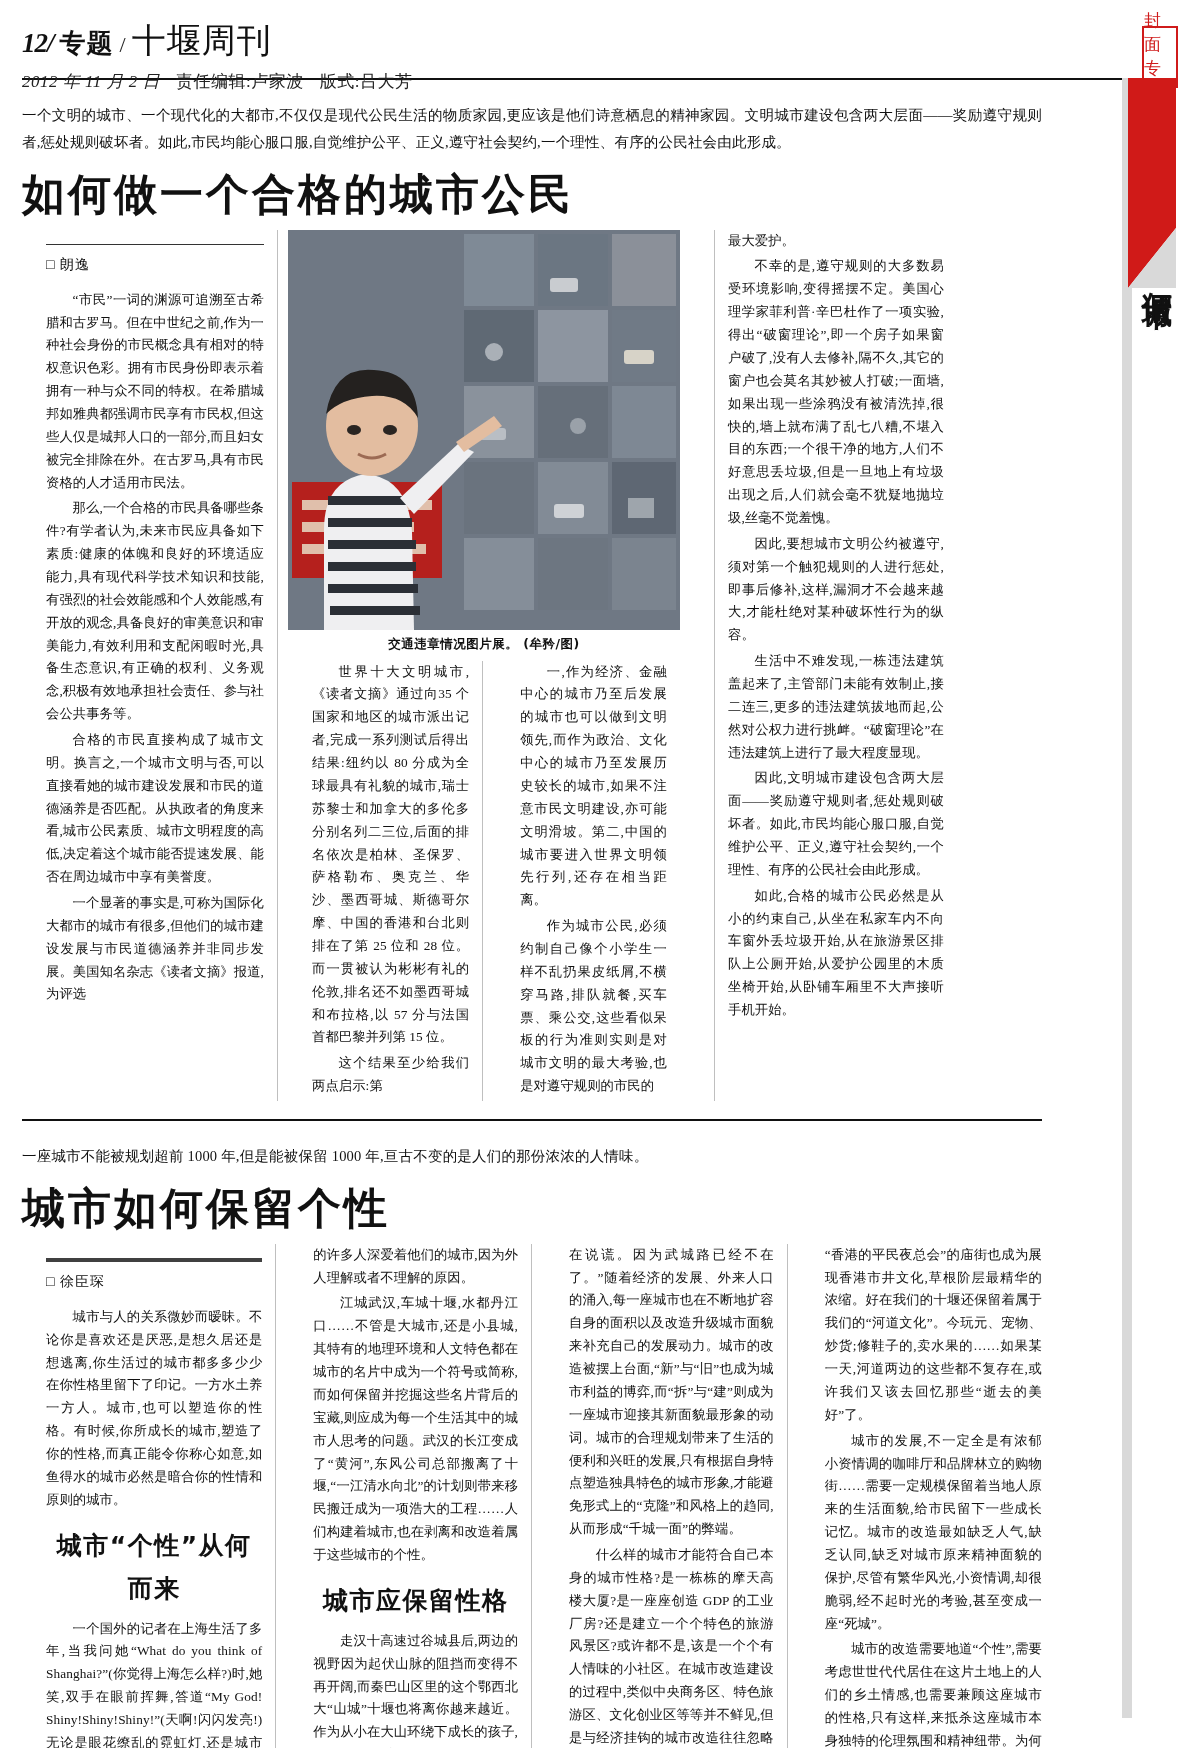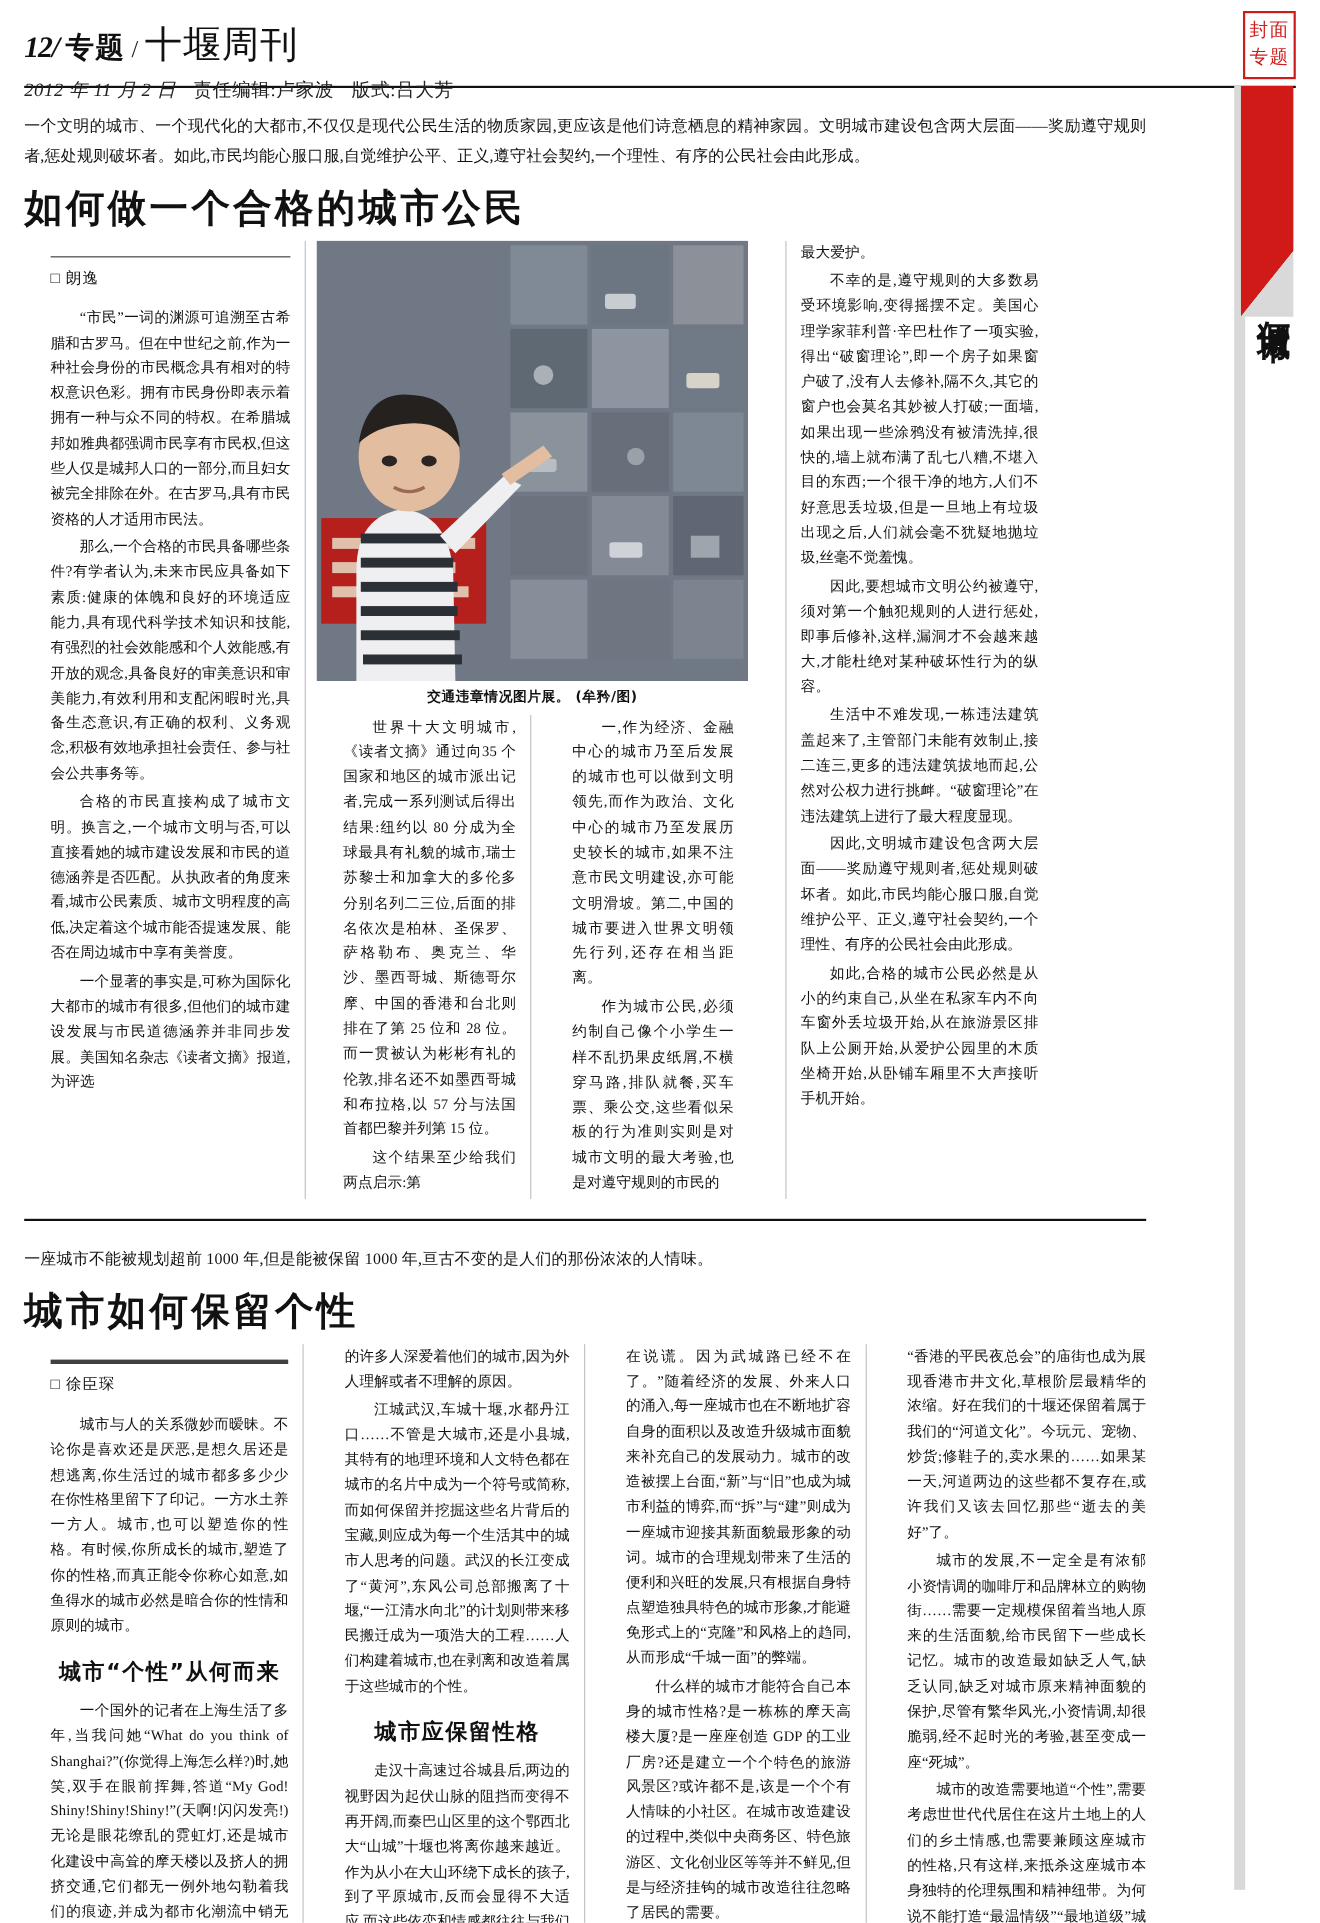--- a/index.html
+++ b/index.html
@@ -19,22 +19,22 @@
   .mh-line1 { display:flex; align-items:baseline; gap:6px; font-size:26px; }
   .mh-page { font-style:italic; font-weight:bold; font-size:27px; letter-spacing:-1px; }
   .mh-sep { font-size:22px; color:#222; }
   .mh-topic { font-family:"DejaVu Sans", sans-serif; font-weight:bold; font-size:26px; letter-spacing:1px; }
   .mh-paper { font-size:34px; letter-spacing:1px; }
   .mh-line2 { margin-top:6px; font-size:17px; letter-spacing:0.5px; color:#222; display:flex; gap:16px; }
   .mh-line2 .it { font-style:italic; }
 
   
   .flag-box {
-    position:absolute; right:22px; top:10px;
-    width:48px; height:62px; border:2px solid #cf1b1b;
+    position:absolute; right:22px; top:26px;
+    width:36px; height:62px; border:2px solid #cf1b1b;
     display:flex; flex-direction:column; align-items:center; justify-content:center;
     color:#cf1b1b; font-family:"DejaVu Sans", sans-serif; font-size:17px; line-height:1.4;
     letter-spacing:1px;
   }
   .right-rail {
     position:absolute; right:22px; top:78px; width:56px; height:1640px;
   }
   .rail-bar { position:absolute; left:0; top:0; width:10px; height:1640px; background:#d9d9d9; }
   .rail-tri {
     position:absolute; left:6px; top:0; width:48px; height:210px;
@@ -49,42 +49,42 @@
   
   .content { position:relative; width:1020px; }
 
   .lead {
     font-size:14.5px; line-height:1.85; text-align:justify;
     margin:22px 0 4px 0; letter-spacing:0.2px;
   }
   h1.headline {
     font-family:Liberation Serif, serif;
     font-weight:bold;
-    font-size:35px;
+    font-size:43px;
     letter-spacing:3px;
     margin:10px 0 6px 0;
   }
   .byline {
     font-size:14px; letter-spacing:1px; margin:14px 0 6px 0;
     padding-bottom:6px;
   }
 
   .cols { display:flex; gap:0; }
   .col {
     font-size:13.3px; line-height:1.72; text-align:justify;
     padding:0 13px; letter-spacing:0.1px;
     border-right:1px solid #bfbfbf;
     margin-left:24px;
   }
   .col:last-child { border-right:none; }
   .col p { margin:0 0 3px 0; text-indent:2em; }
   .col p.noind { text-indent:0; }
   .col h3 {
     font-family:"DejaVu Sans", sans-serif;
-    font-size:20px; font-weight:bold; text-align:center;
+    font-size:25px; font-weight:bold; text-align:center;
     margin:12px 0 8px 0; letter-spacing:1.5px;
   }
   .rule-top { border-top:1px solid #333; padding-top:8px; }
 
   
   .photo-wrap { width:392px; }
   .photo {
     width:392px; height:400px; position:relative; overflow:hidden;
     background:#5d6470;
   }

